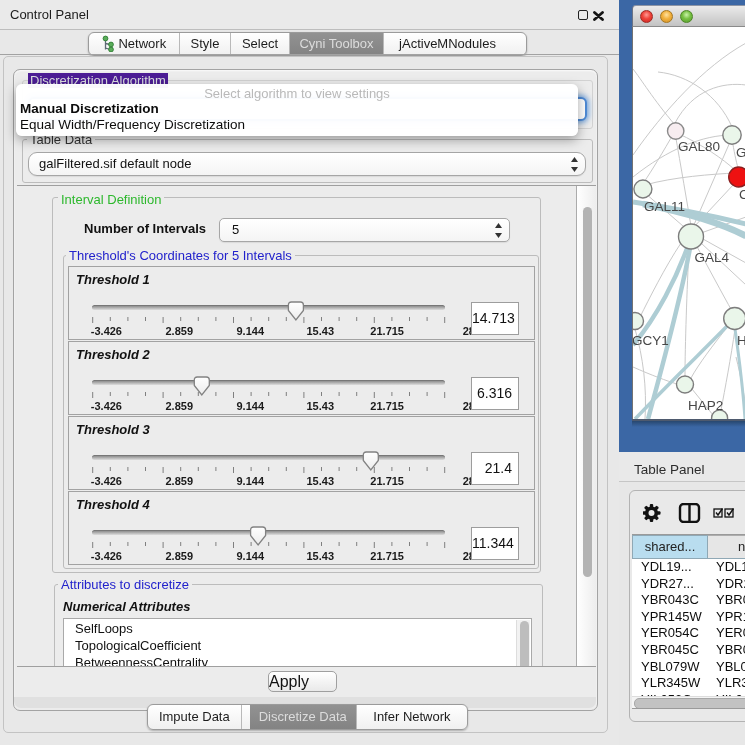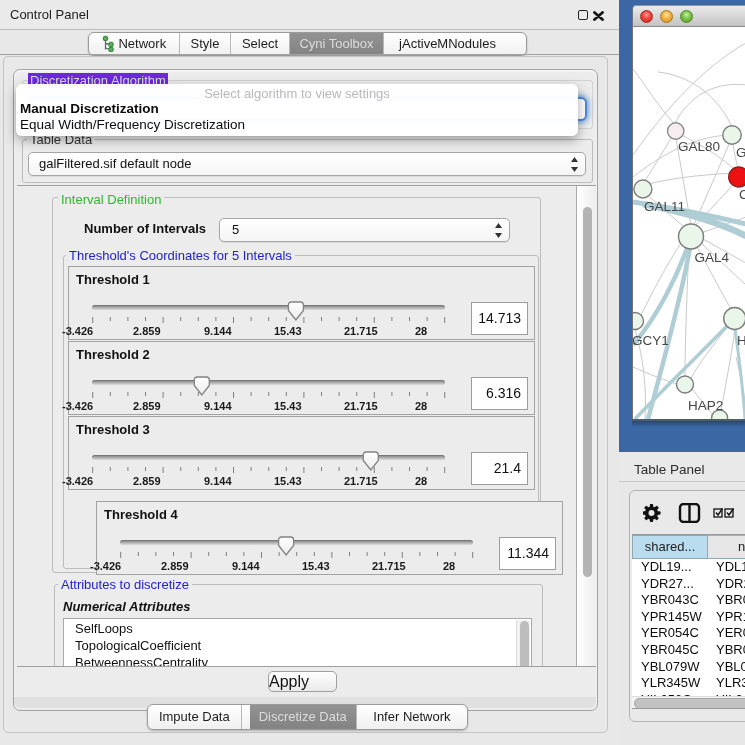--- a/index.html
+++ b/index.html
@@ -23,26 +23,26 @@
   .dock{left:3px;top:56px;width:603px;height:675px;border:1px solid #c3c3c3;border-radius:5px;background:#e8e8e8;}
   .cyni{left:13px;top:69px;width:583px;height:640px;border:1px solid #a3a3a3;border-radius:7px;background:#ececec;
     box-shadow:inset 0 1px 2px rgba(255,255,255,0.8);}
   .group{position:absolute;border:1px solid #bcbcbc;border-radius:3px;}
   .gtitle{position:absolute;font-size:13px;background:#ececec;padding:0 3px;white-space:nowrap;}
   .combo{position:absolute;background:linear-gradient(#ffffff,#f4f4f4);border:1px solid #a6a6a6;border-radius:5px;
     font-size:13px;color:#111;box-shadow:0 1px 1px rgba(0,0,0,0.08);}
   .combo .arr{position:absolute;right:6px;width:9px;}
   
   .thp{position:absolute;left:51px;width:465px;height:72px;border:1px solid #a2a2a2;background:#ececec;}
-  .thtitle{position:absolute;left:7px;top:5px;font-size:13px;font-weight:bold;color:#111;}
+  .thtitle{position:absolute;left:7px;top:5px;font-size:13px;font-weight:bold;color:#111;font-style:italic;}
   .track{position:absolute;left:23px;top:38px;width:353px;height:4px;border-radius:3px;
     background:linear-gradient(#8e8e8e,#dddddd);border-top:1px solid #777;}
-  .vfield{position:absolute;left:402px;top:35px;width:57px;height:33px;box-sizing:border-box;background:#fff;border:1px solid #9d9d9d;
+  .vfield{position:absolute;left:402px;top:35px;width:48px;height:33px;box-sizing:border-box;background:#fff;border:1px solid #9d9d9d;
     font-size:14px;color:#111;text-align:right;line-height:31px;padding-right:6px;}
-  .ticklbl{position:absolute;top:58px;font-size:11px;font-weight:bold;color:#1a1a1a;width:60px;text-align:left;}
+  .ticklbl{position:absolute;top:58px;font-size:11px;font-weight:bold;color:#1a1a1a;width:60px;text-align:right;}
   
   .popup{left:16px;top:84px;width:562px;height:52px;background:rgba(255,255,255,0.97);border-radius:6px;
     box-shadow:0 4px 12px rgba(0,0,0,0.35);}
   
   .sbtrack{position:absolute;background:linear-gradient(90deg,#ffffff,#ededed);}
   .sbthumb{position:absolute;background:#b3b3b3;border-radius:4.5px;}
   
   .bluezone{left:619px;top:0;width:126px;height:452px;background:#3b67a5;}
   .nettb{position:absolute;left:0;top:0;width:113px;height:22px;
     background:linear-gradient(#ebebeb,#c3c3c3);border-left:1px solid #6b7385;border-top:1px solid #8d95a5;border-bottom:1px solid #8a8a8a;border-top-left-radius:4px;box-sizing:border-box;}
@@ -74,27 +74,27 @@
     <div class="it" style="width:59px;">Select</div>
     <div class="it sel" style="width:94px;">Cyni Toolbox</div>
     <div class="it" style="width:127px;">jActiveMNodules</div>
   </div>
   <div class="abs" style="left:0;top:54px;width:619px;height:1px;background:#a2a2a2;"></div>
 
   <div class="abs dock"></div>
   <div class="abs cyni"></div>
 
   <div class="group" style="left:22px;top:80px;width:569px;height:47px;border-color:#d2d2d2;"></div>
-  <div class="txt" style="left:28px;top:73px;font-size:13px;color:#dbdee0;background:#6d28d9;padding:0 2px;">Discretization Algorithm</div>
+  <div class="txt" style="left:28px;top:73px;font-size:13px;color:#dbdee0;background:#4c1d95;padding:0 2px;">Discretization Algorithm</div>
 
   <div class="abs" style="left:28px;top:97px;width:559px;height:24px;background:#fff;border:2px solid #4e8ad5;border-radius:6px;box-shadow:0 0 5px 2px rgba(90,150,220,0.75);box-sizing:border-box;"></div>
 
   <div class="group" style="left:22px;top:139px;width:569px;height:42px;"></div>
   <div class="txt gtitle" style="left:27px;top:132px;color:#333;">Table Data</div>
-  <div class="combo" style="left:28px;top:152px;width:556px;height:22px;">
+  <div class="combo" style="left:28px;top:152px;width:556px;height:22px;border-radius:9px;">
     <span style="position:absolute;left:10px;top:3px;">galFiltered.sif default node</span>
     <svg class="arr" style="top:4px;" width="9" height="15" viewBox="0 0 9 15">
         <path d="M4.5 0 L8 5 L1 5 Z" fill="#333"></path>
         <path d="M4.5 15 L8 10 L1 10 Z" fill="#333"></path>
       </svg>
   </div>
 
   <div class="abs" style="left:17px;top:185px;width:560px;height:481px;overflow:hidden;">
 
     <div class="group" style="left:35px;top:12px;width:487px;height:374px;"></div>
@@ -224,21 +224,21 @@
       </svg>
       <div class="ticklbl" style="left:-7px;">-3.426</div>
       <div class="ticklbl" style="left:64px;">2.859</div>
       <div class="ticklbl" style="left:135px;">9.144</div>
       <div class="ticklbl" style="left:205px;">15.43</div>
       <div class="ticklbl" style="left:275px;">21.715</div>
       <div class="ticklbl" style="left:346px;">28</div>
       <div class="vfield">21.4</div>
     </div>
 
-    <div class="thp" style="top:316px;margin-left:28px;">
+    <div class="thp" style="top:306px;">
       <div class="thtitle">Threshold 4</div>
       <div class="track"></div>
       <svg style="position:absolute;left:0;top:0;" width="465" height="72" viewBox="0 0 465 72">
         <g stroke="#7f7f7f" stroke-width="1">
           <line x1="23.7" y1="50" x2="23.7" y2="56"></line>
             <line x1="94.1" y1="50" x2="94.1" y2="56"></line>
             <line x1="164.5" y1="50" x2="164.5" y2="56"></line>
             <line x1="234.9" y1="50" x2="234.9" y2="56"></line>
             <line x1="305.3" y1="50" x2="305.3" y2="56"></line>
             <line x1="375.7" y1="50" x2="375.7" y2="56"></line>

